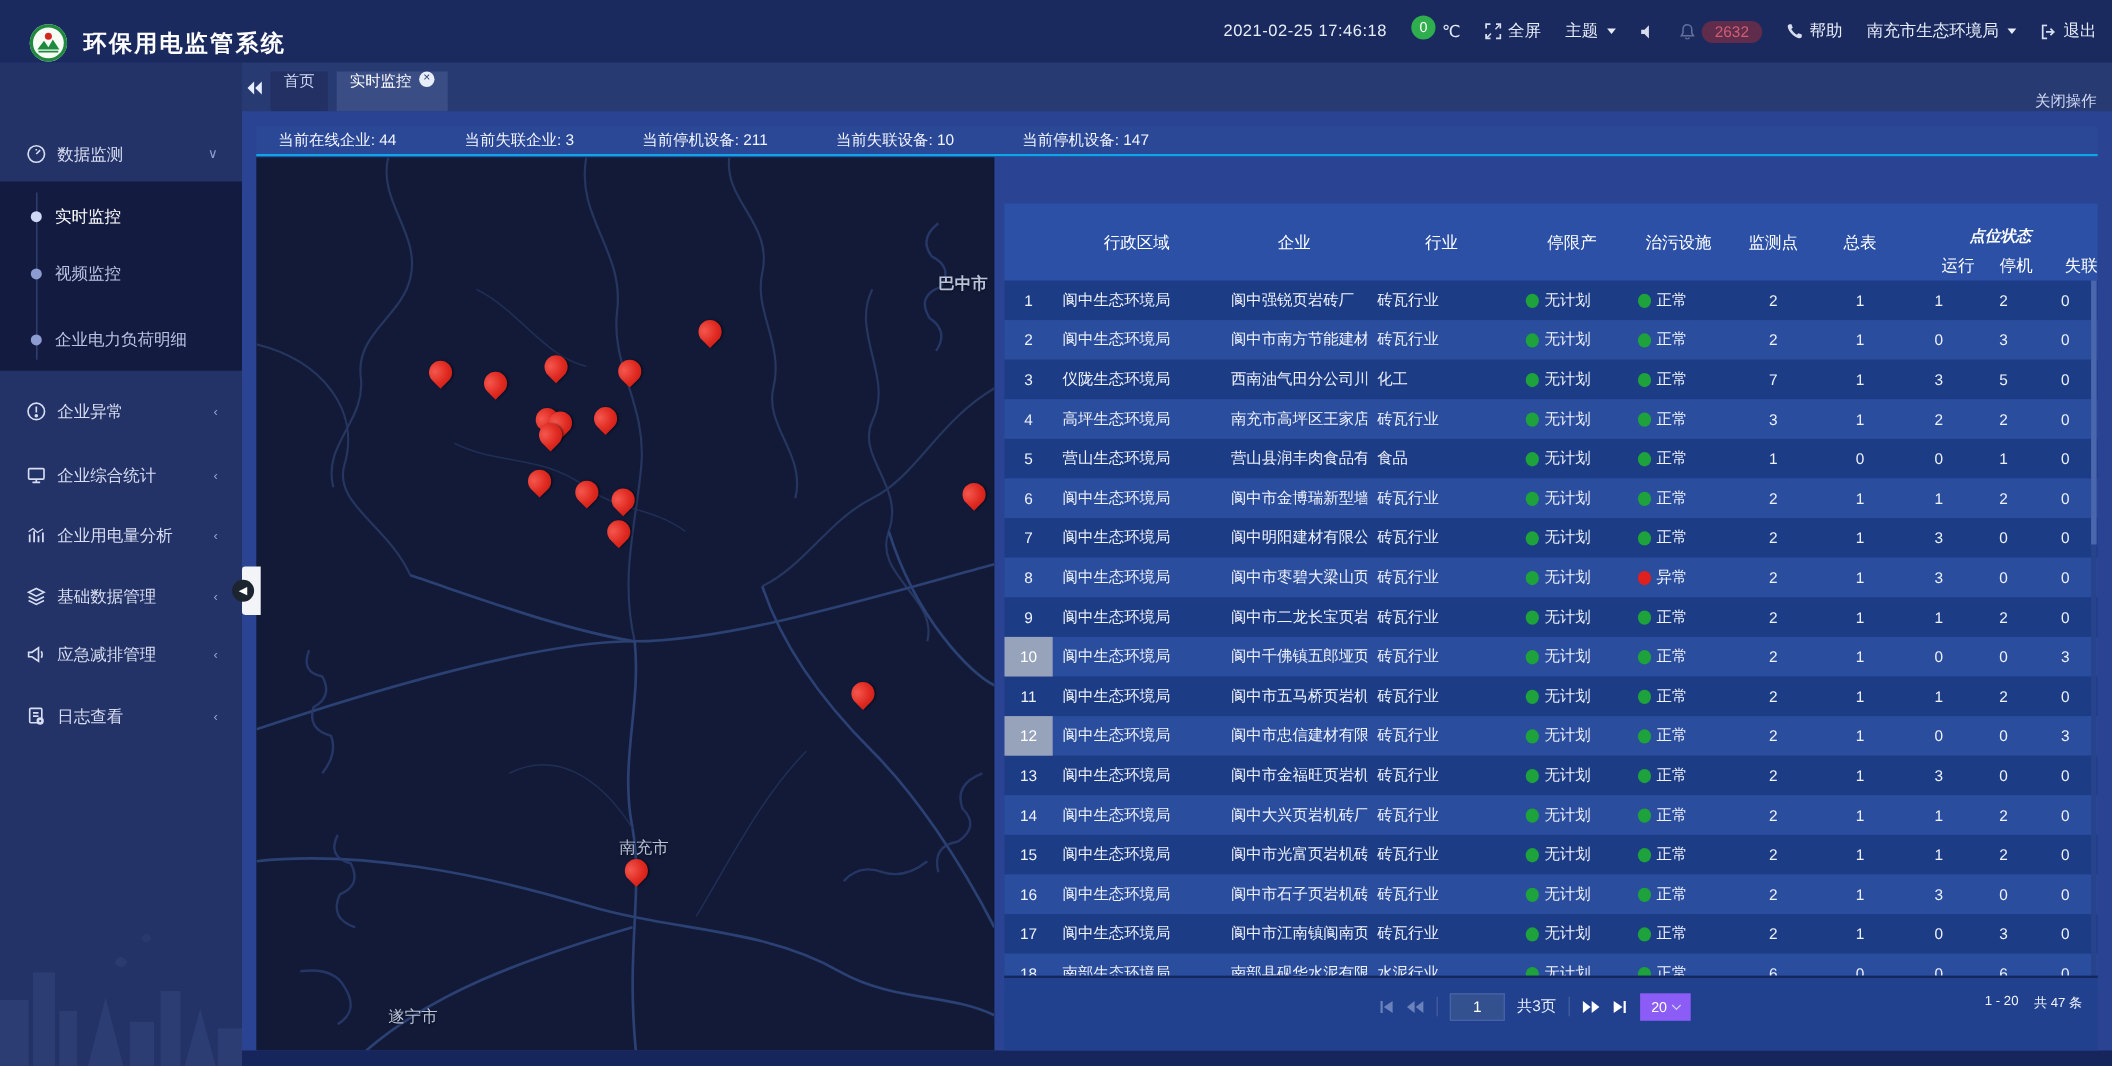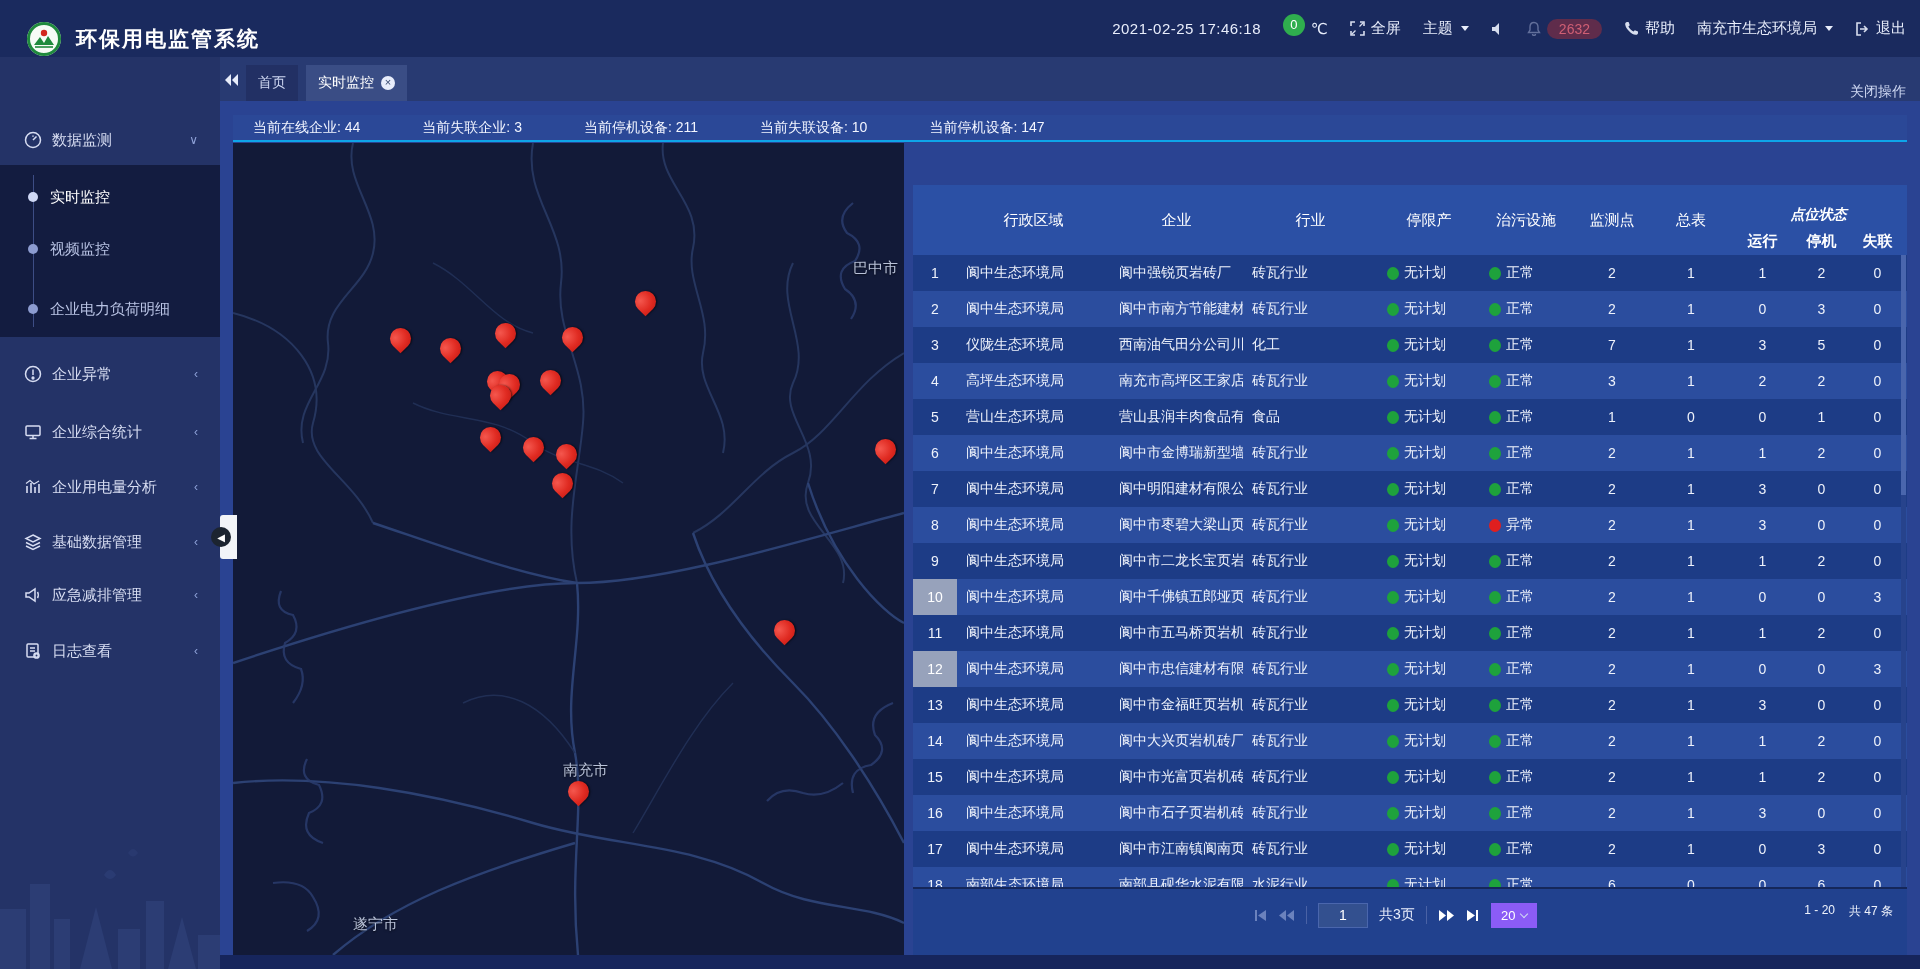--- a/index.html
+++ b/index.html
@@ -32,21 +32,21 @@
   .sub-item { position:absolute; left:0; width:220px; height:40px; display:flex; align-items:center; color:#b9c3e4; font-size:15px; cursor:pointer; }
   .sub-item .dot { position:absolute; left:28px; width:10px; height:10px; border-radius:50%; background:#8d9cd0; }
   .sub-item .slabel { position:absolute; left:50px; white-space:nowrap; }
   .sub-item.active { color:#ffffff; }
   .sub-item.active .dot { background:#cfd8f5; }
   .side-decor { position:absolute; bottom:0; left:0; width:220px; height:180px; opacity:.55; }
 
   
   .tabbar { position:absolute; left:220px; top:57px; width:1700px; height:44px; background:#283a72; z-index:20; }
   .tab-scroll-left { position:absolute; left:-2px; top:6px; width:26px; height:34px; display:flex; align-items:center; justify-content:center; cursor:pointer; }
-  .tab { position:absolute; top:8px; height:36px; display:flex; align-items:center; padding:0 12px; font-size:14px; color:#cfd8f2; cursor:pointer; }
+  .tab { position:absolute; top:8px; height:36px; display:flex; align-items:flex-start; padding:0 12px; font-size:14px; color:#cfd8f2; cursor:pointer; }
   .tab.home { left:26px; background:#223064; }
   .tab.active { left:86px; background:#3a4d85; color:#ffffff; }
   .tab-close { width:14px; height:14px; border-radius:50%; background:#e8edfb; color:#36486f; font-size:11px; line-height:13px; text-align:center; margin-left:7px; cursor:pointer; }
   .tab-ops { position:absolute; right:14px; top:0; height:36px; display:flex; align-items:flex-end; gap:26px;flex-direction:column; }
   .tab-ops .ops-label { font-size:14px; color:#cfd8f2; cursor:pointer; }
 
   
   .content { position:absolute; left:220px; top:101px; width:1700px; height:854px; background:#2a4392; }
   .statsbar { position:absolute; left:13px; top:14px; width:1674px; height:27px; background:#2b4897; border-bottom:2px solid #0ea5e9; display:flex; align-items:center; gap:62px; padding-left:20px; font-size:14px; }
   .stat { white-space:nowrap; color:#f2f5ff; }
@@ -72,21 +72,21 @@
   .f-select.industry { width:168px; }
   .f-select.status { width:135px; }
   .chev { width:8px; height:8px; border-right:1.6px solid #cfd9f2; border-bottom:1.6px solid #cfd9f2; transform:rotate(45deg); margin-top:-4px; }
 
   .grid-cols { display:grid; grid-template-columns:44px 153px 133px 135px 102px 92px 80px 78px 65px 53px 59px; }
   .thead { position:absolute; left:0; top:42px; width:994px; height:70px; background:#2b50a5; font-size:15px; color:#ffffff; }
   .thead .hc { display:flex; align-items:center; justify-content:center; height:70px; }
   .th-group { grid-column:9 / 12; display:flex; flex-direction:column; justify-content:center; height:87px; }
   .th-group .g-top { text-align:center; font-style:italic; font-weight:bold; font-size:14px; padding-bottom:8px; }
   .th-group .g-sub { display:grid; grid-template-columns:65px 53px 59px; }
-  .th-group .g-sub span { text-align:center;font-weight:bold; }
+  .th-group .g-sub span { text-align:right; }
 
   .rows { position:absolute; left:0; top:112px; width:994px; height:648px; overflow:hidden; }
   .trow { height:36px; font-size:14px; color:#eef2fb; background:#1d3c86; align-items:center; }
   .trow.even { background:#2b4d9e; }
   .cell { display:flex; align-items:center; height:36px; overflow:hidden; white-space:nowrap; }
   .c-center { justify-content:center; }
   .c-left { padding-left:9px; }
   .sdot { width:12px; height:13px; border-radius:50%; margin-right:5px; flex:none; }
   .sdot.green { background:#1ea23c; }
   .sdot.red { background:#e01f1f; }
@@ -389,21 +389,21 @@
         <div class="pin" style="left: 333px; top: 326px;"></div>
 
         <div class="pin" style="left: 329px; top: 355px;"></div>
 
         <div class="pin" style="left: 652px; top: 321px;"></div>
 
         <div class="pin" style="left: 551px; top: 502px;"></div>
 
         <div class="pin" style="left: 345px; top: 663px;"></div>
 
-        <div class="city-label" style="left: 620px; top: 116px;"><span>巴中市</span></div>
+        <div class="city-label" style="left: 620px; top: 106px; font-weight: bold;"><span>巴中市</span></div>
 
         <div class="city-label" style="left: 330px; top: 618px;"><span>南充市</span></div>
 
         <div class="city-label" style="left: 120px; top: 772px;"><span>遂宁市</span></div>
 
     </div>
 
     <div class="panel">
 
       <div class="thead grid-cols">

